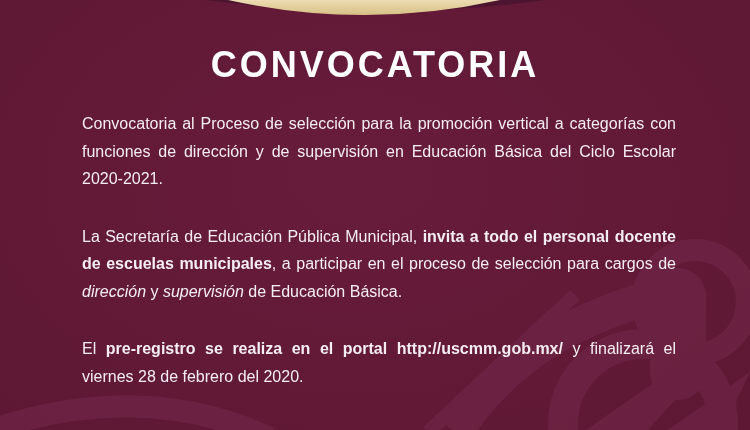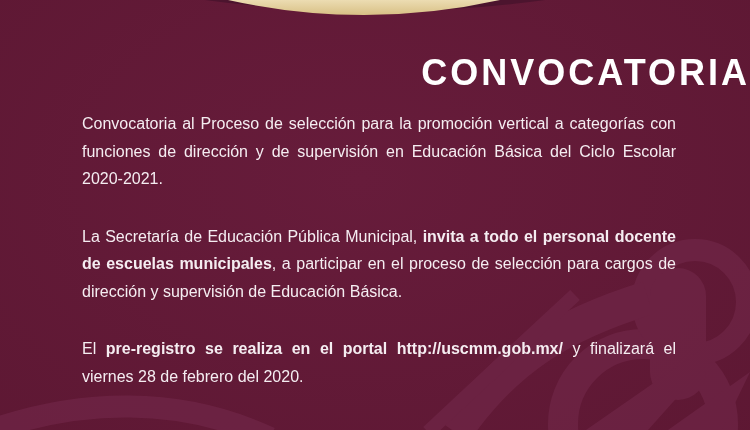--- a/index.html
+++ b/index.html
@@ -27,43 +27,43 @@
   .watermark{
     position:absolute;left:0;top:0;width:750px;height:430px;
     pointer-events:none;
   }
   .ribbon{
     position:absolute;left:0;top:0;width:750px;height:34px;
     display:block;
   }
   .title{
     position:absolute;
-    left:0;top:55px;width:750px;
+    left:0;top:47px;width:750px;
     margin:0;
-    text-align:right;
+    text-align:center;
     color:var(--title-text);
     font-size:36px;
     line-height:36px;
     font-weight:bold;
     letter-spacing:3px;
   }
   .content{
     position:absolute;
     left:82px;top:110px;
     width:594px;
     color:var(--body-text);
     font-size:16px;
     line-height:27.5px;
     text-align:justify;
   }
   .content p{margin:0 0 30px 0;}
   .content p:last-child{margin-bottom:17px;}
   .seg-regular{font-weight:normal;font-style:normal;}
   .seg-bold{font-weight:bold;}
-  .seg-italic{}
+  .seg-italic{font-style:italic;}
 </style>
 </head>
 <body>
 
 <div class="poster">
 
   <svg class="watermark" viewBox="0 0 750 430" aria-hidden="true">
     <g opacity="0.55">
       <g fill="none" stroke="var(--watermark)">
         <circle cx="643" cy="424" r="80" stroke-width="30"></circle>

